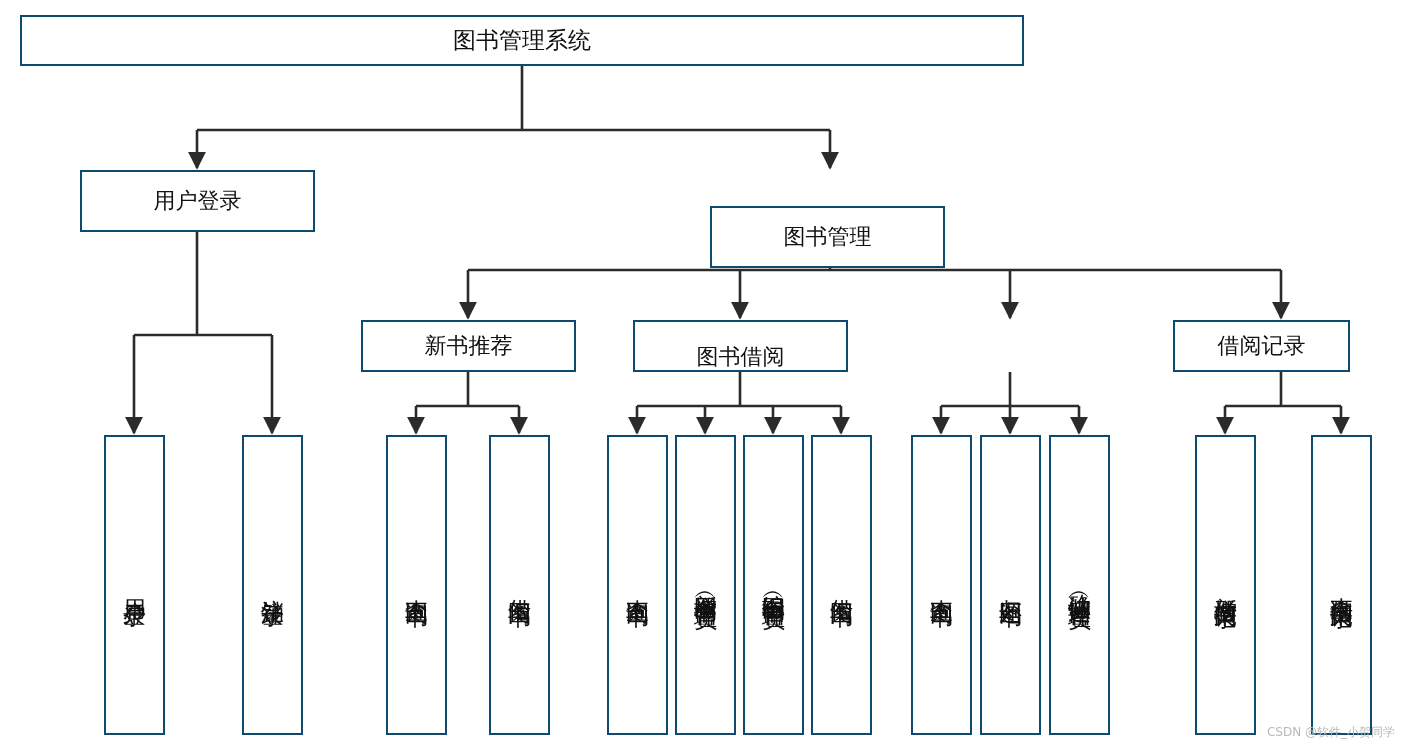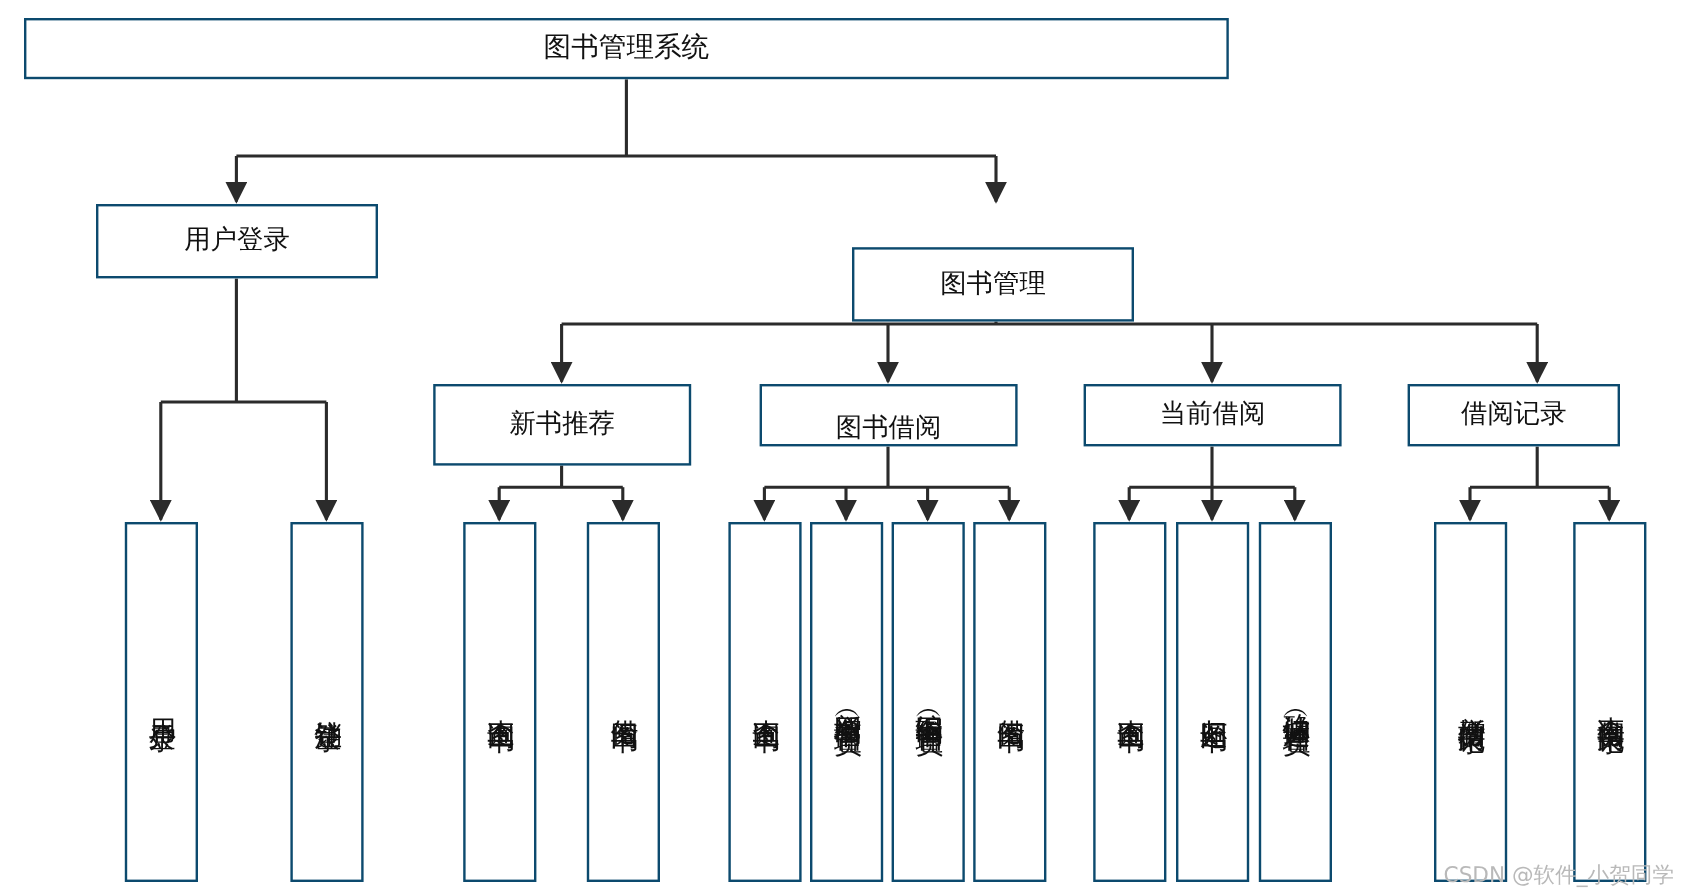--- a/index.html
+++ b/index.html
@@ -58,21 +58,21 @@
     writing-mode: vertical-rl;
     text-orientation: upright;
     font-size: 23px;
     letter-spacing: 2px;
     line-height: 1;
   }
   #watermark {
     position: absolute;
     right: 10px;
     bottom: 6px;
-    font-size: 18px;
+    font-size: 12px;
     color: #b9b9b9;
     z-index: 3;
     white-space: nowrap;
   }
 </style>
 </head>
 <body>
 
 <div id="diagram">
 
@@ -130,28 +130,25 @@
     <span class="label">图书管理系统</span>
   </div>
 
   <div class="node level2" style="left:80px; top:170px; width:235px; height:62px;">
     <span class="label">用户登录</span>
   </div>
   <div class="node level2" style="left:710px; top:170px; width:235px; height:62px;margin-top:36px;">
     <span class="label">图书管理</span>
   </div>
 
-  <div class="node level2" style="left:361px; top:320px; width:215px; height:68px;">
+  <div class="node level2" style="left:361px; top:320px; width:215px; height:52px;">
     <span class="label">新书推荐</span>
   </div>
   <div class="node level2" style="left:633px; top:320px; width:215px; height:52px;align-items:flex-end;">
     <span class="label">图书借阅</span>
-  </div>
-  <div class="node level2" style="left:903px; top:320px; width:215px; height:52px;">
-    <span class="label">当前借阅</span>
   </div>
   <div class="node level2" style="left:1173px; top:320px; width:177px; height:52px;">
     <span class="label">借阅记录</span>
   </div>
 
   <div class="node leaf" style="left:104px; top:435px; width:61px; height:300px;">
     <span class="label">用户登录</span>
   </div>
   <div class="node leaf" style="left:242px; top:435px; width:61px; height:300px;">
     <span class="label">注销登录</span>

